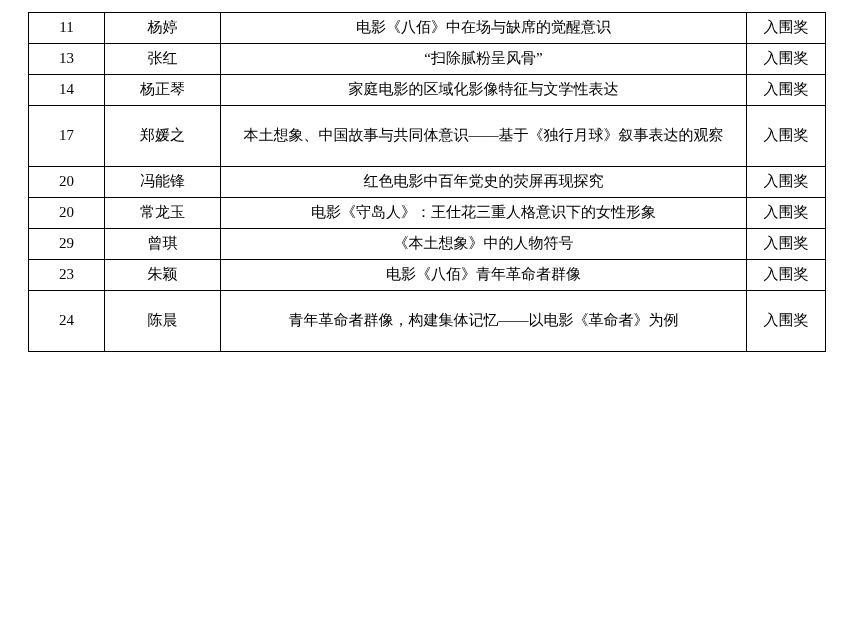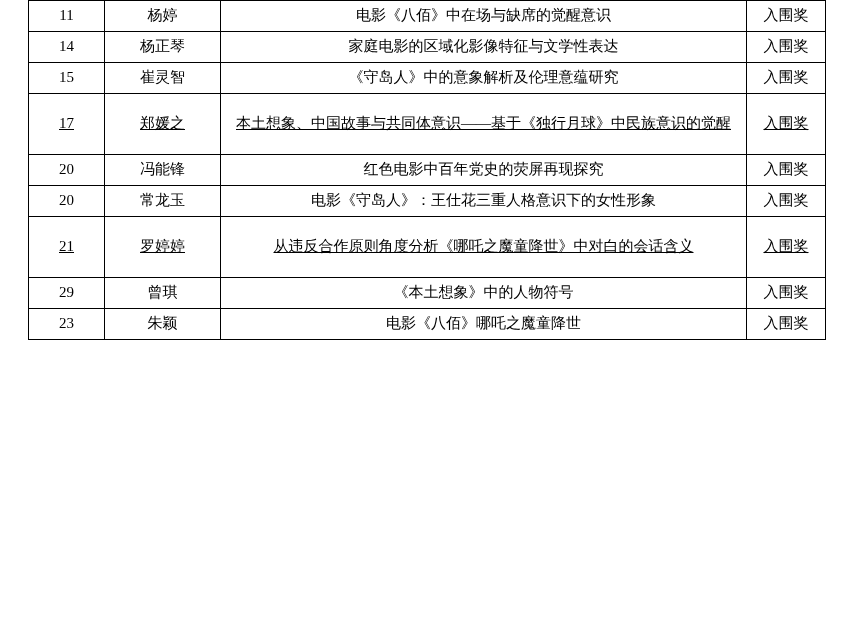--- a/index.html
+++ b/index.html
@@ -11,21 +11,21 @@
     width: 853px;
     height: 644px;
     font-family: "Liberation Serif", "DejaVu Serif", serif;
     color: #000000;
     overflow: hidden;
   }
   .sheet {
     width: 687px;
     height: 644px;
     box-sizing: border-box;
-    padding: 0 28px 0 28px;
+    padding: 12px 28px 0 28px;
   }
   table.award-table {
     border-collapse: collapse;
     width: 797px;
     table-layout: fixed;
   }
   table.award-table td {
     border: 1px solid #000000;
     padding: 2px 4px;
     text-align: center;
@@ -41,83 +41,83 @@
 
   td.no, td.name, td.award {
     white-space: nowrap;
   }
   td.title {
     padding-left: 8px;
     padding-right: 8px;
     margin-top: 47px;
   }
   .row-1line td { height: 26px; }
-  .row-2line td { height: 56px; text-decoration: underline; }
+  .row-2line td { height: 56px; }
 </style>
 </head>
 <body>
 
 <div class="sheet">
   <table class="award-table">
     <colgroup>
       <col class="c-no">
       <col class="c-name">
       <col class="c-title">
       <col class="c-award">
     </colgroup>
     <tbody>
         <tr class="row-1line">
           <td class="no">11</td>
           <td class="name">杨婷</td>
           <td class="title">电影《八佰》中在场与缺席的觉醒意识</td>
           <td class="award">入围奖</td>
         </tr>
         <tr class="row-1line">
+          <td class="no">13</td>
+          <td class="name">张红</td>
+          <td class="title">“扫除腻粉呈风骨”</td>
+          <td class="award">入围奖</td>
+        </tr>
+        <tr class="row-1line">
           <td class="no">14</td>
           <td class="name">杨正琴</td>
           <td class="title">家庭电影的区域化影像特征与文学性表达</td>
           <td class="award">入围奖</td>
         </tr>
-        <tr class="row-1line">
-          <td class="no">15</td>
-          <td class="name">崔灵智</td>
-          <td class="title">《守岛人》中的意象解析及伦理意蕴研究</td>
-          <td class="award">入围奖</td>
-        </tr>
         <tr class="row-2line">
           <td class="no">17</td>
           <td class="name">郑媛之</td>
-          <td class="title">本土想象、中国故事与共同体意识——基于《独行月球》中民族意识的觉醒</td>
+          <td class="title">本土想象、中国故事与共同体意识——基于《独行月球》叙事表达的观察</td>
           <td class="award">入围奖</td>
         </tr>
         <tr class="row-1line">
           <td class="no">20</td>
           <td class="name">冯能锋</td>
           <td class="title">红色电影中百年党史的荧屏再现探究</td>
           <td class="award">入围奖</td>
         </tr>
         <tr class="row-1line">
           <td class="no">20</td>
           <td class="name">常龙玉</td>
           <td class="title">电影《守岛人》：王仕花三重人格意识下的女性形象</td>
           <td class="award">入围奖</td>
         </tr>
-        <tr class="row-2line">
-          <td class="no">21</td>
-          <td class="name">罗婷婷</td>
-          <td class="title">从违反合作原则角度分析《哪吒之魔童降世》中对白的会话含义</td>
-          <td class="award">入围奖</td>
-        </tr>
         <tr class="row-1line">
           <td class="no">29</td>
           <td class="name">曾琪</td>
           <td class="title">《本土想象》中的人物符号</td>
           <td class="award">入围奖</td>
         </tr>
         <tr class="row-1line">
           <td class="no">23</td>
           <td class="name">朱颖</td>
-          <td class="title">电影《八佰》哪吒之魔童降世</td>
+          <td class="title">电影《八佰》青年革命者群像</td>
+          <td class="award">入围奖</td>
+        </tr>
+        <tr class="row-2line">
+          <td class="no">24</td>
+          <td class="name">陈晨</td>
+          <td class="title">青年革命者群像，构建集体记忆——以电影《革命者》为例</td>
           <td class="award">入围奖</td>
         </tr>
       </tbody>
   </table>
 </div>
 
 </body></html>

